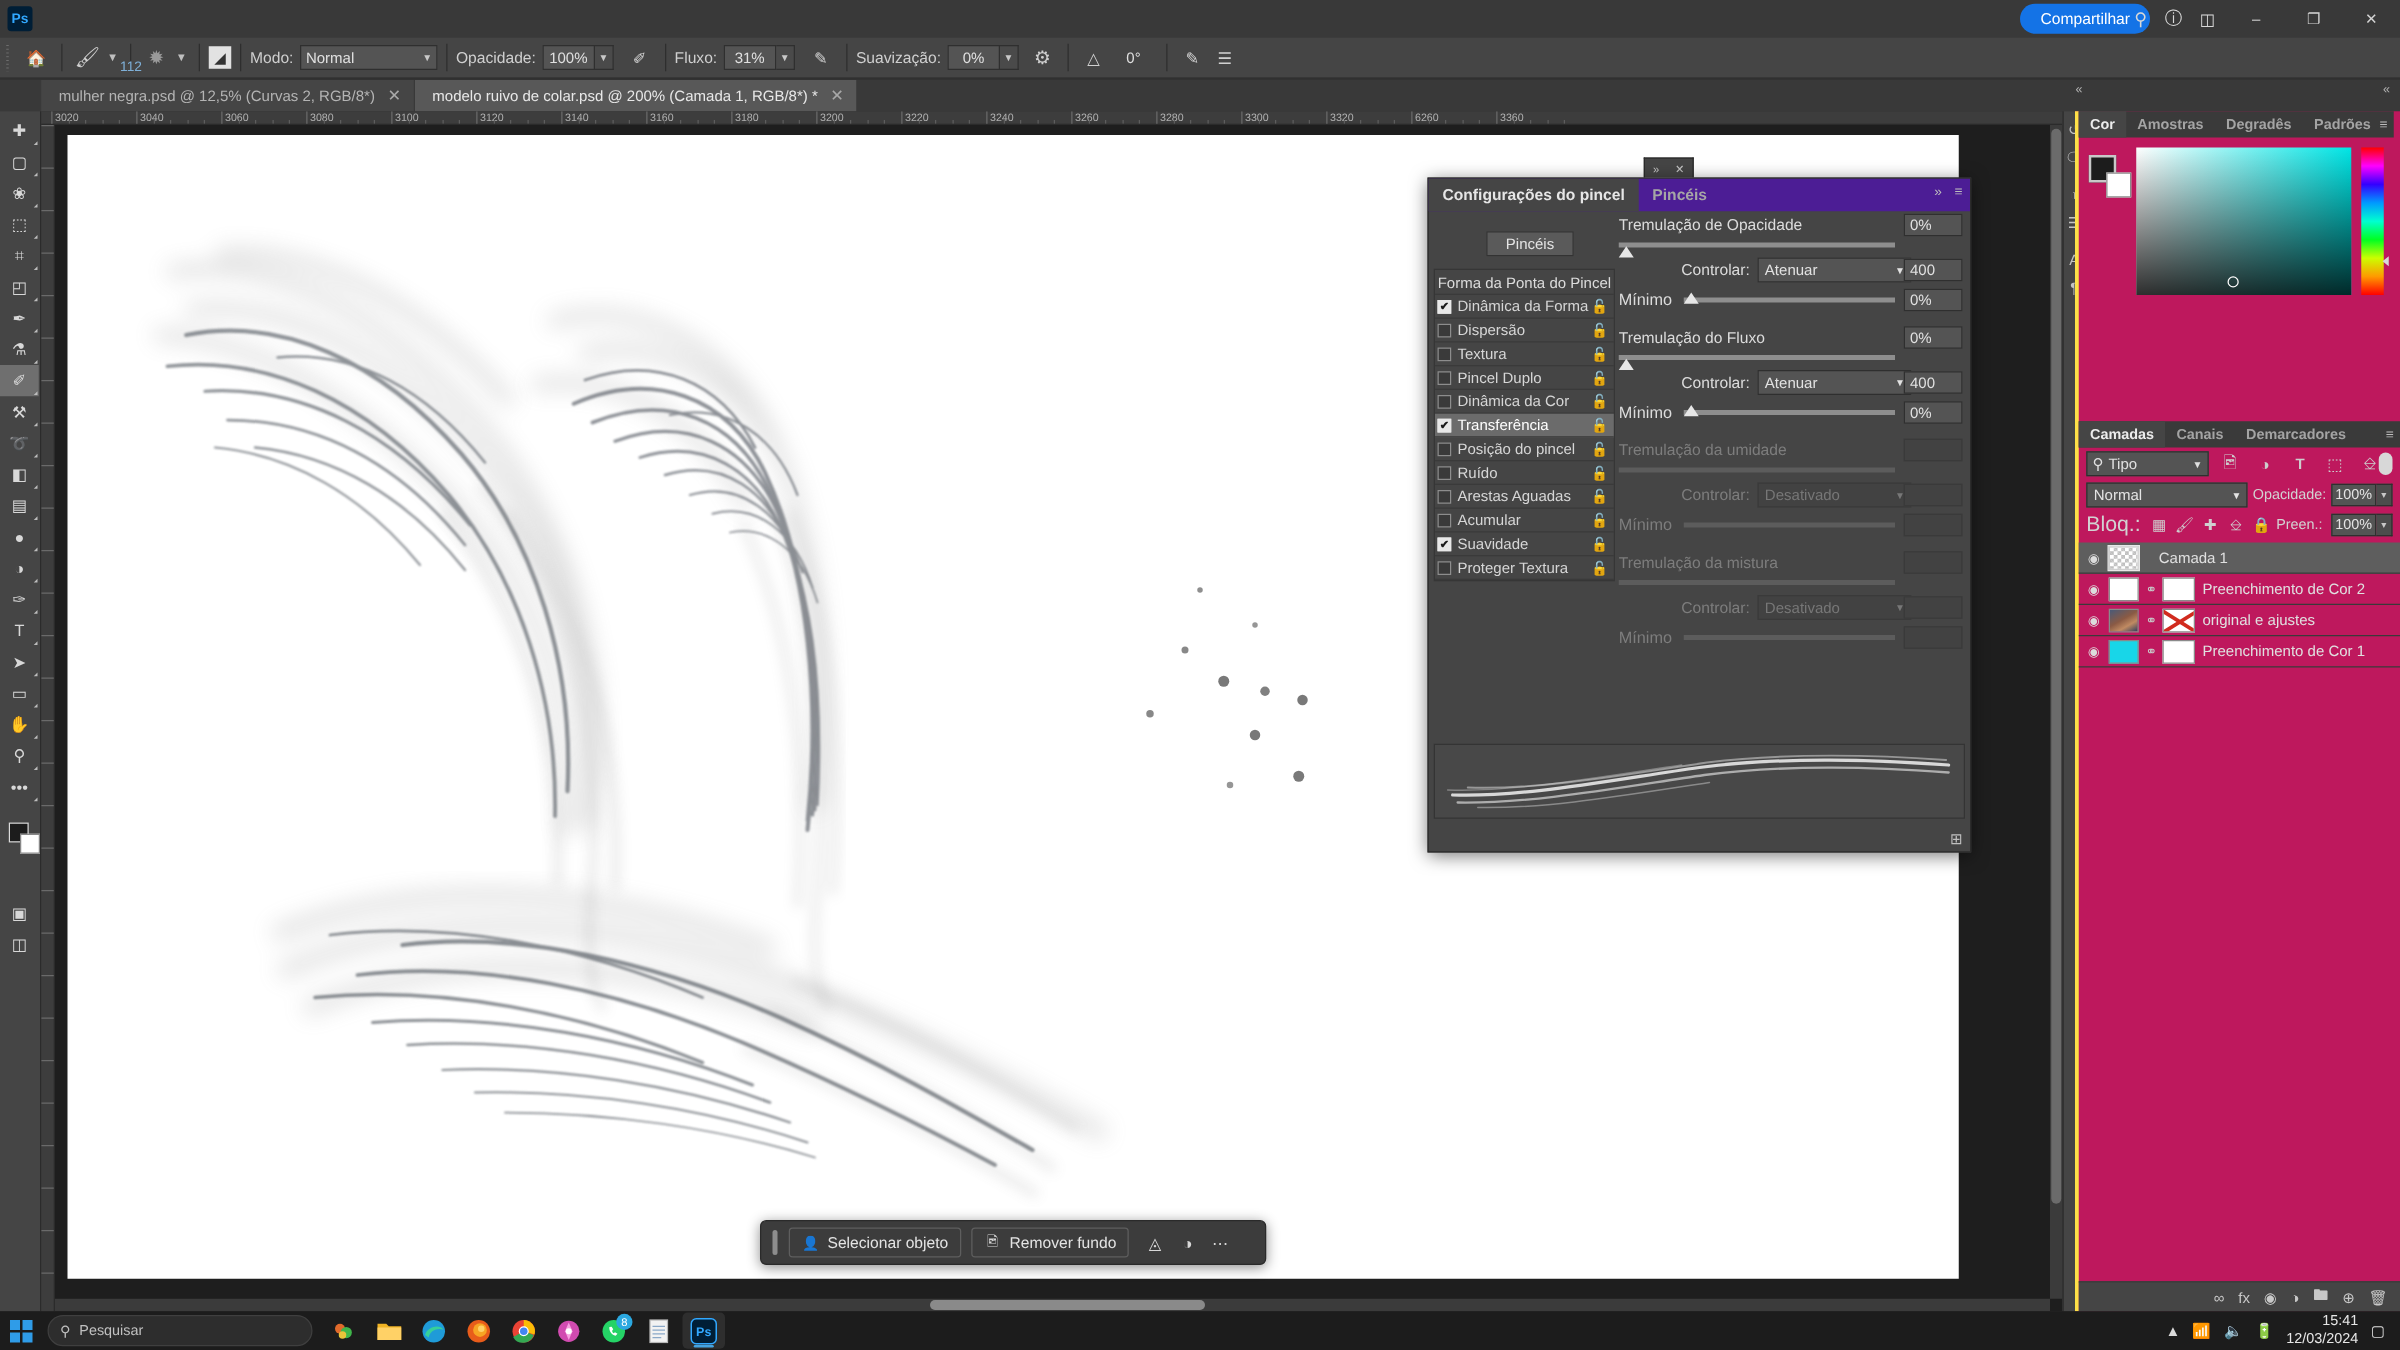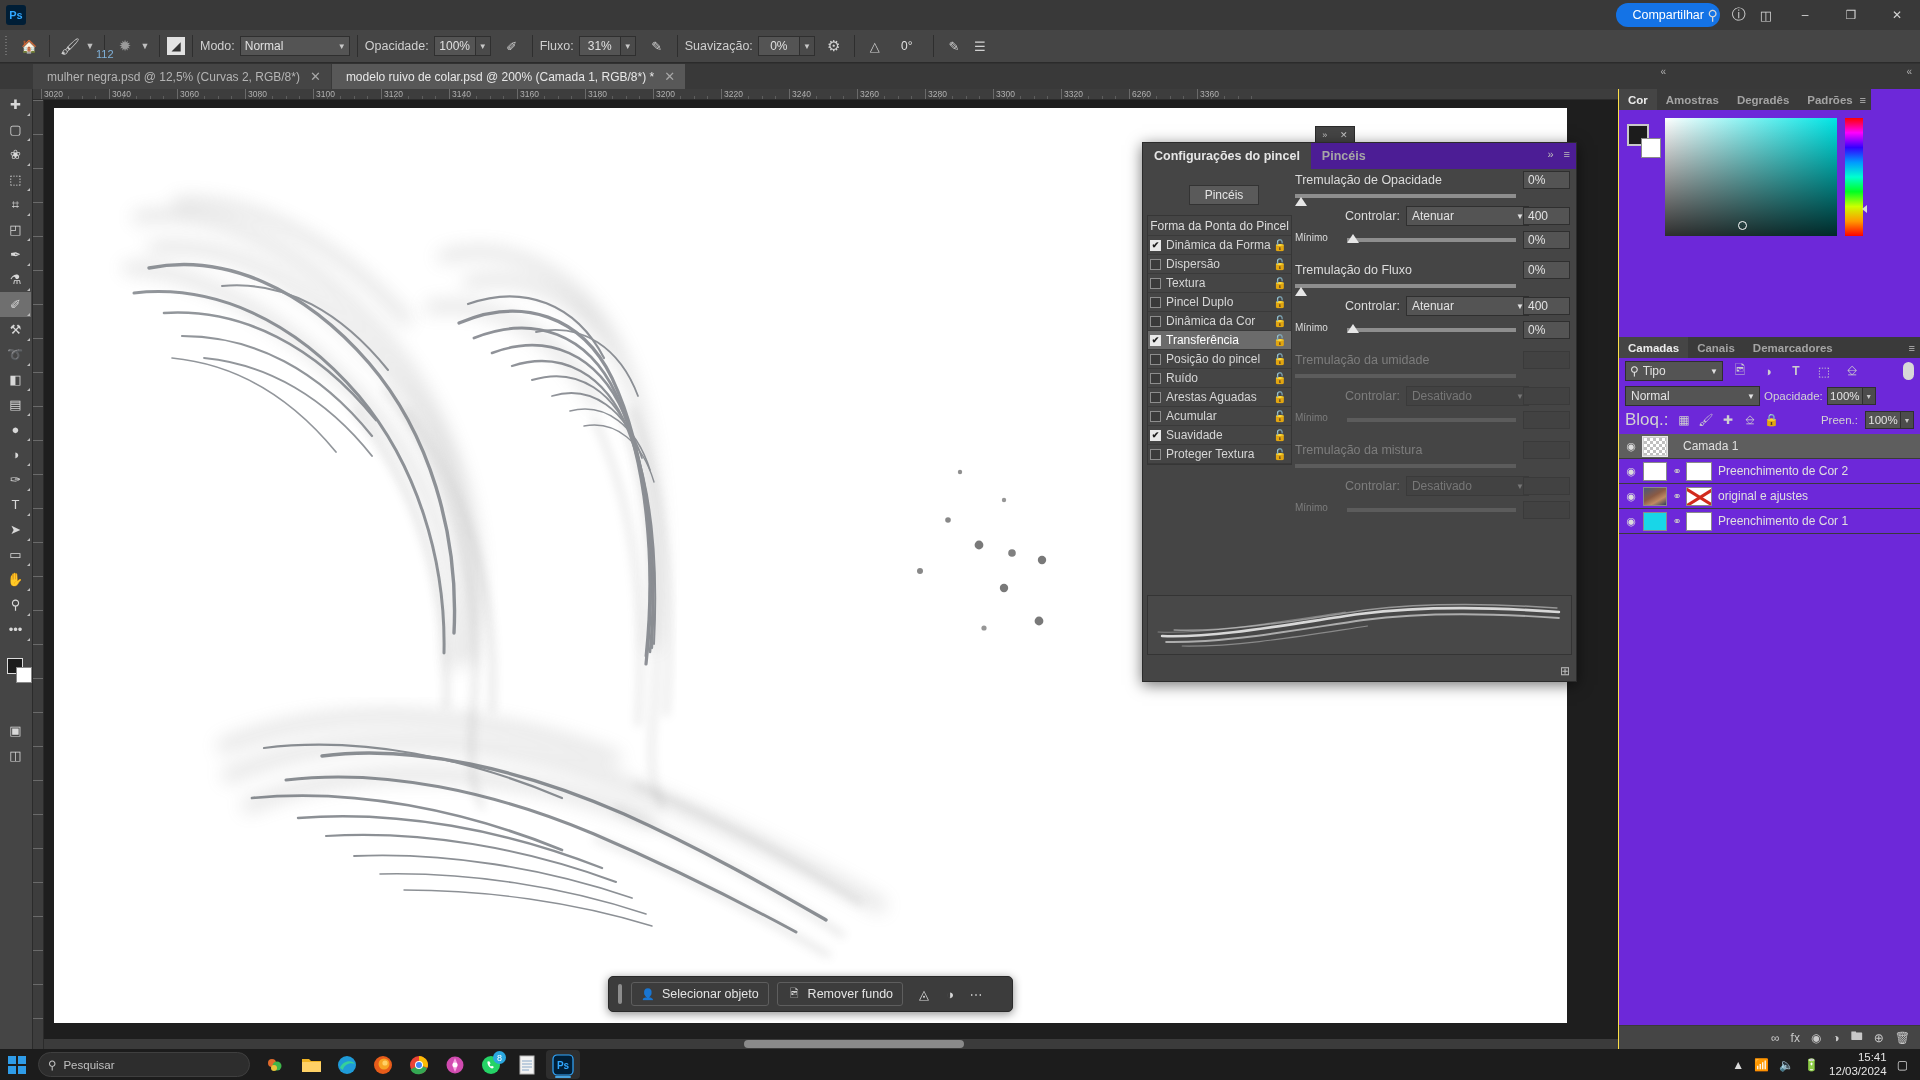--- a/index.html
+++ b/index.html
@@ -153,39 +153,39 @@
     position:relative; }
   .ctrl-lbl { font-size:12.5px; color:#dcdcdc; margin-left:50px;
     margin-right:6px; }
   .ctrl-lbl.dim { color:#7d7d7d; }
   .ctrl-sel { width:123px; height:20px; background:#545454;
     border:1px solid #2f2f2f; color:#e2e2e2; font-size:12px; display:flex;
     align-items:center; padding-left:5px; position:relative; }
   .ctrl-sel.dim { background:#424242; border-color:#3a3a3a; color:#777; }
   .ctrl-sel .ar { position:absolute; right:4px; font-size:8px; }
   .min-row { position:relative; margin-top:5px; height:18px; }
-  .min-lbl { font-size:10px; color:#dcdcdc; position:absolute; left:0; top:1px; }
+  .min-lbl { font-size:13px; color:#dcdcdc; position:absolute; left:0; top:1px; }
   .min-lbl.dim { color:#7d7d7d; }
   .min-track { position:absolute; left:52px; right:56px; top:7px; height:4px;
     background:#8e8e8e; }
   .min-track.dim { background:#5c5c5c; }
   .bsp-preview { position:absolute; left:4px; right:4px; bottom:28px;
     height:60px; background:#484848; border:1px solid #343434;
     overflow:hidden; }
   .bsp-footer { position:absolute; right:6px; bottom:5px; font-size:12px;
     color:#bfbfbf; }
   .railcol { position:absolute; right:252px; top:89px; width:18px; bottom:31px;
     background:#454545; border-left:1px solid #2b2b2b; padding-top:4px; }
   .rail-ico { height:22px; display:flex; align-items:center;
     justify-content:center; color:#c4c4c4; font-size:12px; }
   .rail-collapse { position:absolute; right:254px; top:66px; font-size:10px;
     color:#b0b0b0; }
 
-  .rightdock { position:absolute; right:0; top:89px; width:302px; bottom:31px;
-    background:#6d28d9; border-left:1px solid #fde047; }
+  .rightdock { position:absolute; right:0; top:89px; width:260px; bottom:31px;
+    background:#be185d; border-left:3px solid #fde047; }
 
   .pan-tabs { height:21px; background:#3a3a3a; display:flex;
     align-items:flex-end; position:relative; }
   .pan-tab { height:21px; padding:0 9px; font-size:11.5px; color:#a4a4a4;
     display:flex; align-items:center; font-weight:bold; }
   .pan-tab.active { background:#454545; color:#ececec; }
   .pan-menu { position:absolute; right:5px; top:5px; font-size:11px;
     color:#bdbdbd; }
 
   

